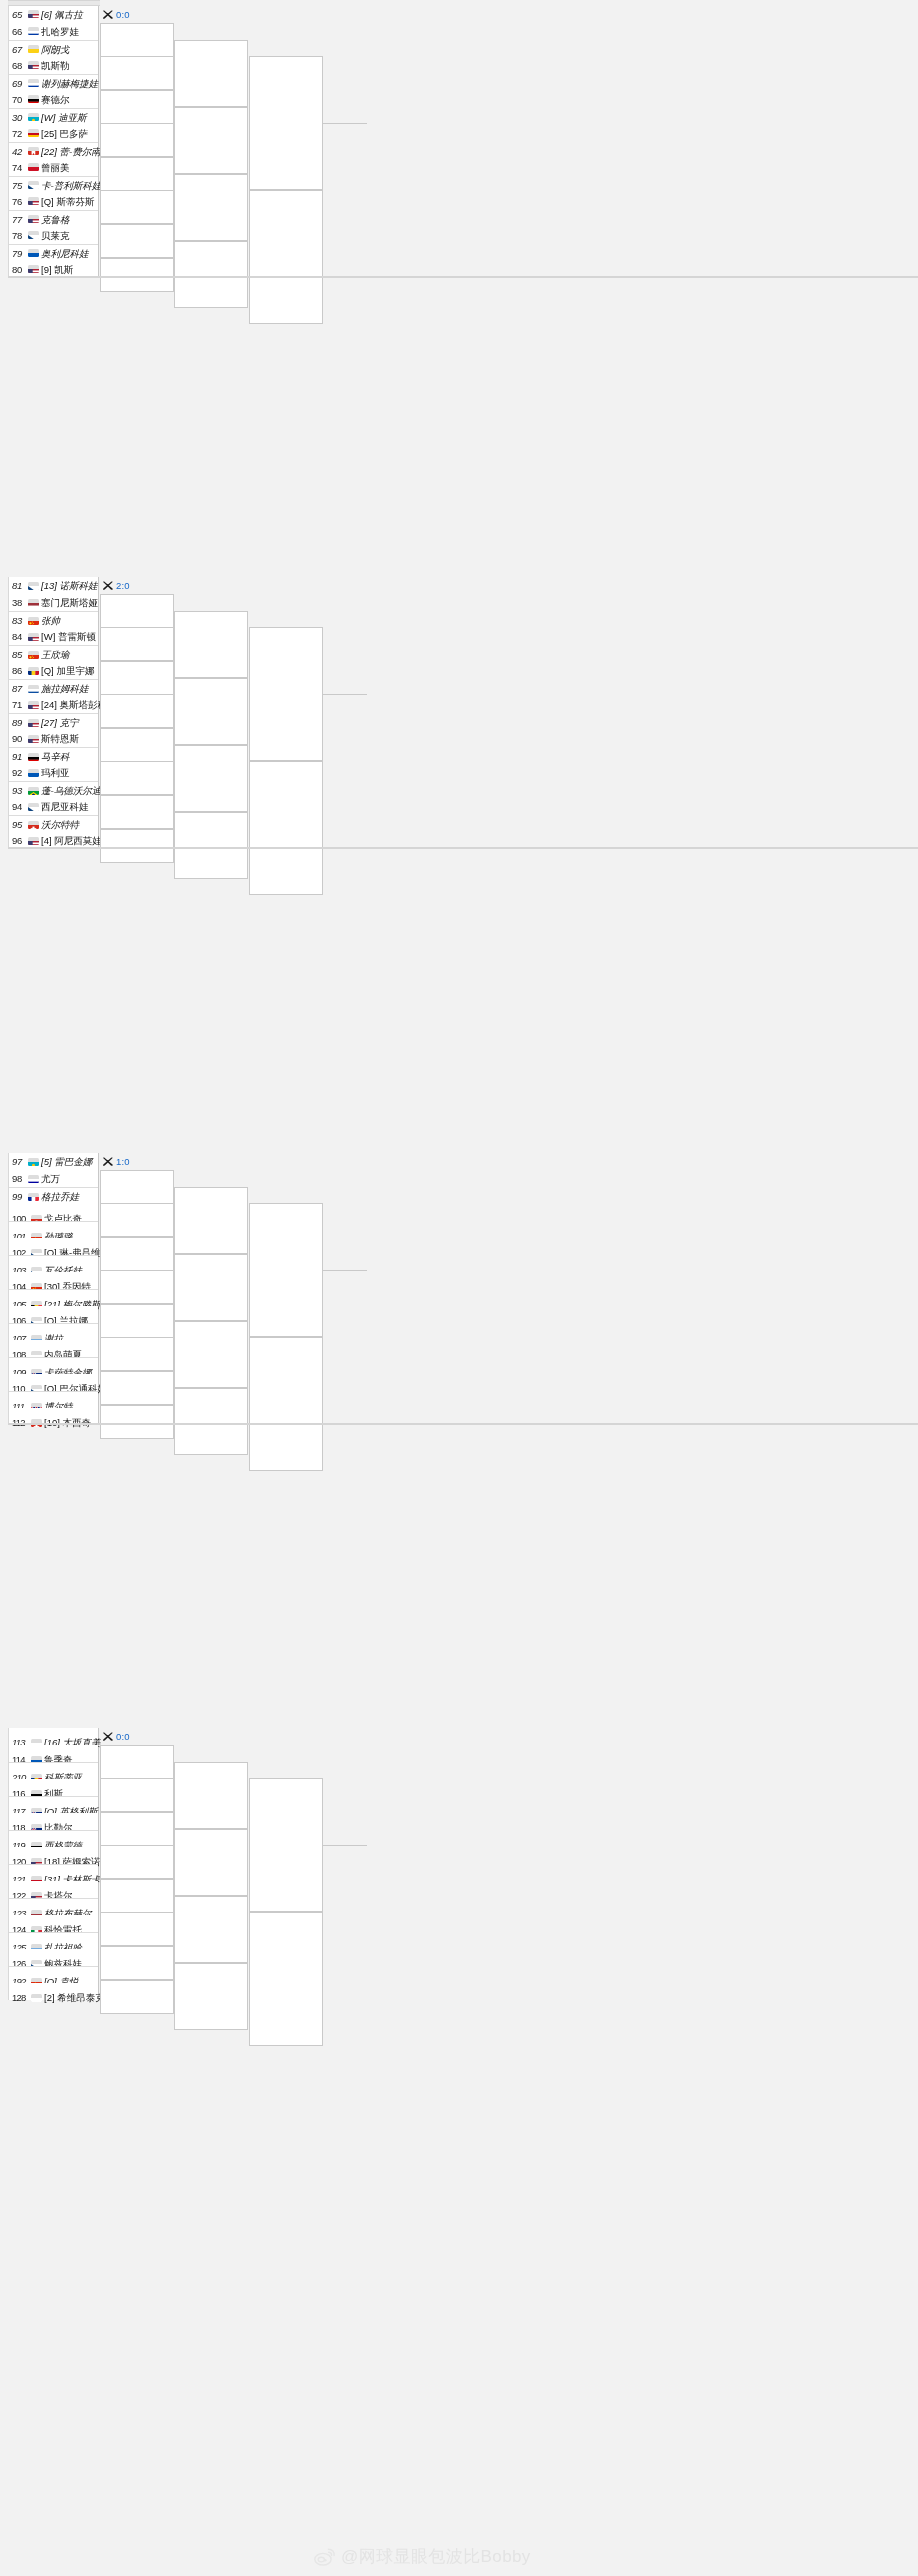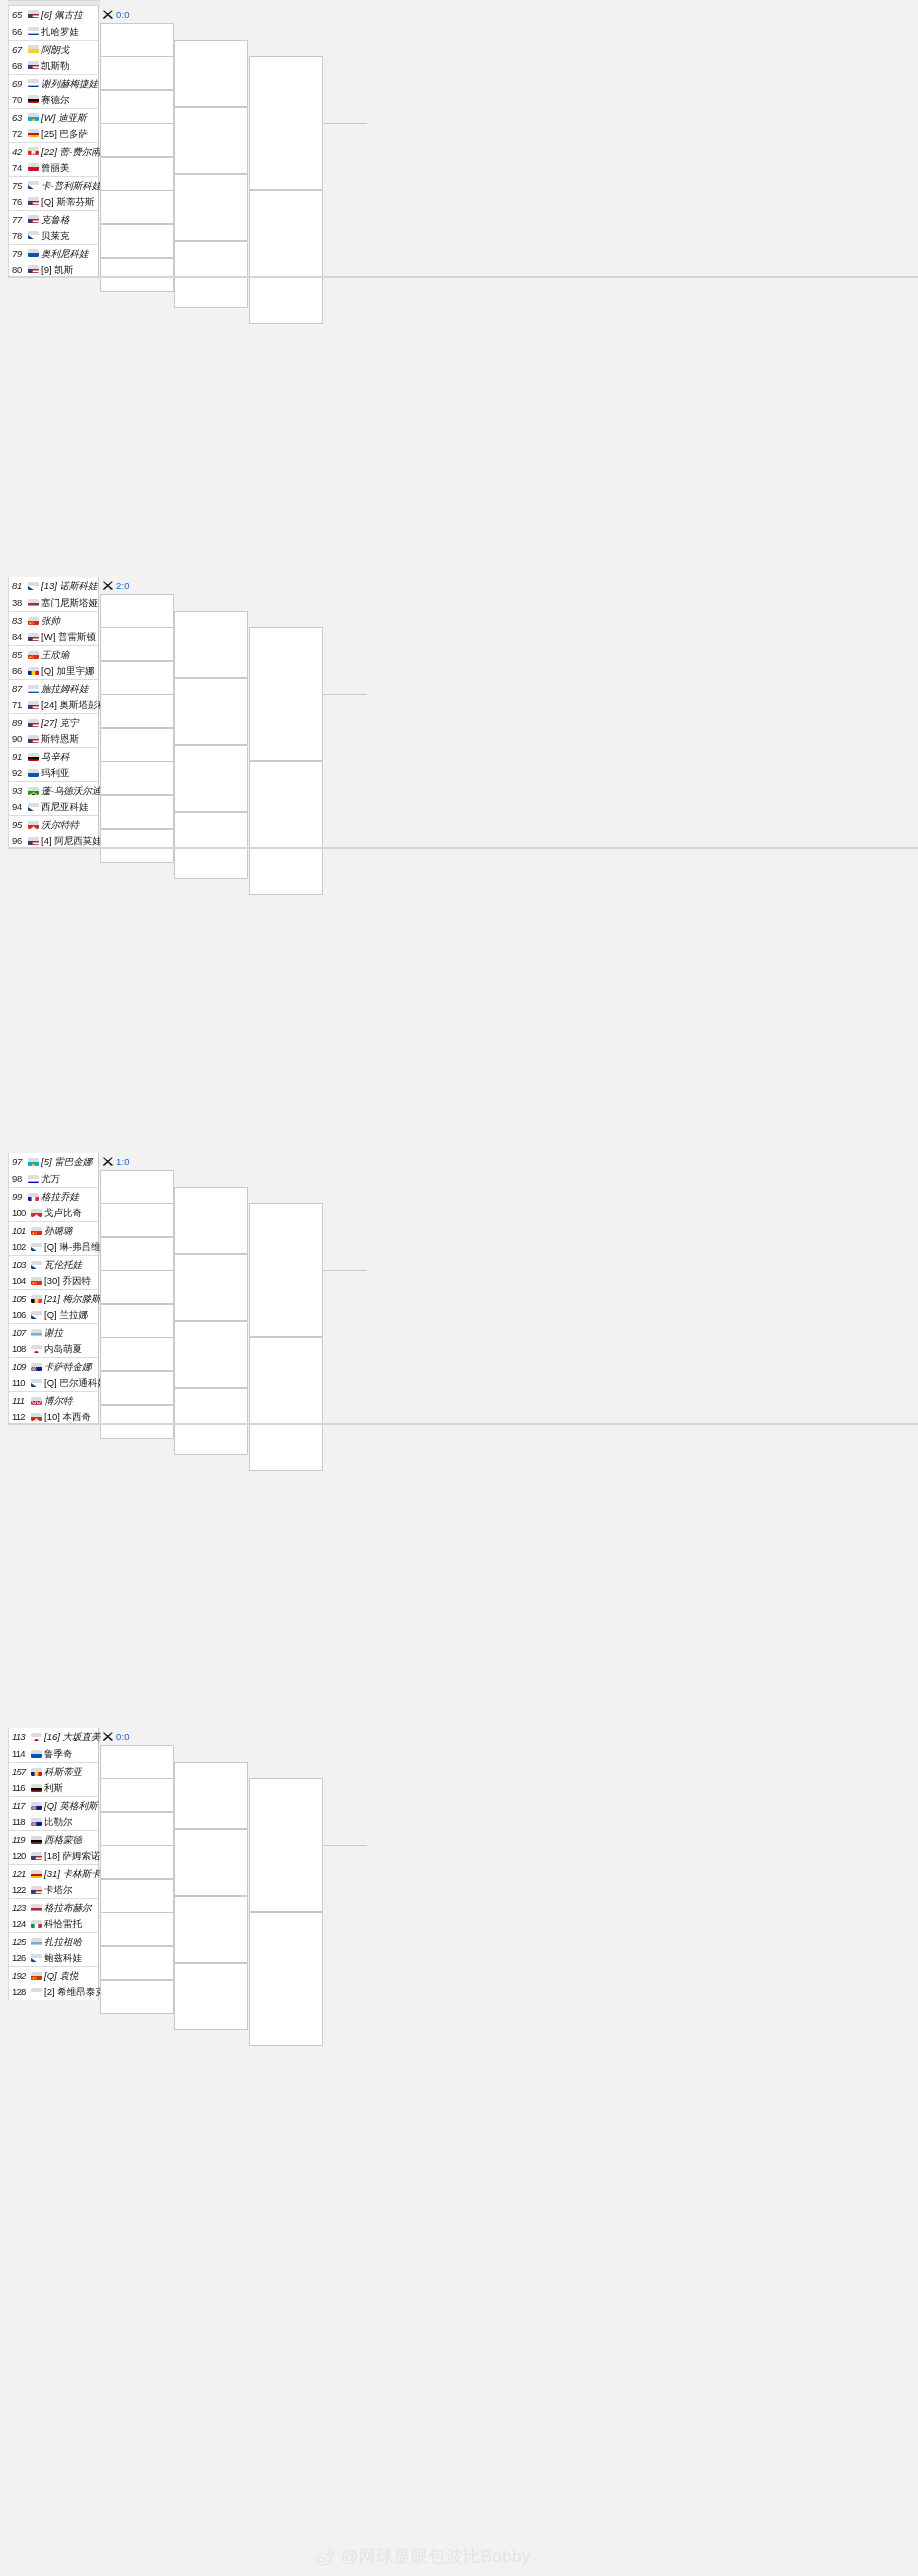--- a/index.html
+++ b/index.html
@@ -48,21 +48,21 @@
   .prow.pairtop { border-top: 0.7px solid #dcdcdc; font-style: italic; }
   .prow.first { border-top: none; }
   .pnum {
     display: inline-block;
     width: 16px;
     text-align: left;
     font-size: 9.5px;
     color: #222;
     letter-spacing: -0.2px;
   }
-  .pnum.wide { width: 19px; letter-spacing: -0.7px; }
+  .pnum.wide { width: 19px; letter-spacing: -0.7px; margin-top: 6px; }
   .flag {
     display: inline-block;
     width: 11px;
     height: 8px;
     vertical-align: -0.7px;
     margin-right: 2.2px;
     border-radius: 1.5px;
     overflow: hidden;
     position: relative;
     background: #ddd;
@@ -190,21 +190,21 @@
           <div class="prow pairtop"><span class="pnum">69</span><span class="flag"><svg viewBox="0 0 15 11" width="11" height="8" preserveAspectRatio="none">
                 <rect x="0" y="0.00" width="15" height="3.87" fill="#fff"></rect>
                 <rect x="0" y="3.67" width="15" height="3.87" fill="#0039a6"></rect>
                 <rect x="0" y="7.33" width="15" height="3.87" fill="#d52b1e"></rect>
               </svg></span><span class="pname">谢列赫梅捷娃</span></div>
           <div class="prow"><span class="pnum">70</span><span class="flag"><svg viewBox="0 0 15 11" width="11" height="8" preserveAspectRatio="none">
                 <rect x="0" y="0.00" width="15" height="3.87" fill="#000"></rect>
                 <rect x="0" y="3.67" width="15" height="3.87" fill="#dd0000"></rect>
                 <rect x="0" y="7.33" width="15" height="3.87" fill="#ffce00"></rect>
               </svg></span><span class="pname">赛德尔</span></div>
-          <div class="prow pairtop"><span class="pnum">63</span><span class="flag"><svg viewBox="0 0 15 11" width="11" height="8" preserveAspectRatio="none">
+          <div class="prow pairtop"><span class="pnum">30</span><span class="flag"><svg viewBox="0 0 15 11" width="11" height="8" preserveAspectRatio="none">
                 <rect width="15" height="11" fill="#00afca"></rect>
                 <circle cx="7.5" cy="4.62" r="2.1" fill="#fec50c"></circle>
               </svg></span><span class="pname"><span class="seed">[W]</span> 迪亚斯</span></div>
           <div class="prow"><span class="pnum">72</span><span class="flag"><svg viewBox="0 0 15 11" width="11" height="8" preserveAspectRatio="none">
                 <rect x="0" y="0.00" width="15" height="2.95" fill="#c60b1e"></rect>
                 <rect x="0" y="2.75" width="15" height="2.95" fill="#ffc400"></rect>
                 <rect x="0" y="5.50" width="15" height="2.95" fill="#ffc400"></rect>
                 <rect x="0" y="8.25" width="15" height="2.95" fill="#c60b1e"></rect>
               </svg></span><span class="pname"><span class="seed">[25]</span> 巴多萨</span></div>
           <div class="prow pairtop"><span class="pnum">42</span><span class="flag"><svg viewBox="0 0 15 11" width="11" height="8" preserveAspectRatio="none">
@@ -619,21 +619,21 @@
       <div class="block" style="top: 1728px;">
         <div class="players">
           <div class="prow pairtop first"><span class="pnum wide">113</span><span class="flag"><svg viewBox="0 0 15 11" width="11" height="8" preserveAspectRatio="none">
                 <rect width="15" height="11" fill="#fff"></rect>
                 <circle cx="7.5" cy="5.5" r="2.9" fill="#bc002d"></circle>
               </svg></span><span class="pname"><span class="seed">[16]</span> 大坂直美</span></div>
           <div class="prow"><span class="pnum wide">114</span><span class="flag"><svg viewBox="0 0 15 11" width="11" height="8" preserveAspectRatio="none">
                 <rect x="0" y="0.00" width="15" height="5.70" fill="#0057b7"></rect>
                 <rect x="0" y="5.50" width="15" height="5.70" fill="#ffd700"></rect>
               </svg></span><span class="pname">鲁季奇</span></div>
-          <div class="prow pairtop"><span class="pnum wide">157</span><span class="flag"><svg viewBox="0 0 15 11" width="11" height="8" preserveAspectRatio="none">
+          <div class="prow pairtop"><span class="pnum wide">210</span><span class="flag"><svg viewBox="0 0 15 11" width="11" height="8" preserveAspectRatio="none">
                 <rect x="0.00" y="0" width="5.20" height="11" fill="#002b7f"></rect>
                 <rect x="5.00" y="0" width="5.20" height="11" fill="#fcd116"></rect>
                 <rect x="10.00" y="0" width="5.20" height="11" fill="#ce1126"></rect>
               </svg></span><span class="pname">科斯蒂亚</span></div>
           <div class="prow"><span class="pnum wide">116</span><span class="flag"><svg viewBox="0 0 15 11" width="11" height="8" preserveAspectRatio="none">
                 <rect x="0" y="0.00" width="15" height="3.87" fill="#000"></rect>
                 <rect x="0" y="3.67" width="15" height="3.87" fill="#dd0000"></rect>
                 <rect x="0" y="7.33" width="15" height="3.87" fill="#ffce00"></rect>
               </svg></span><span class="pname">利斯</span></div>
           <div class="prow pairtop"><span class="pnum wide">117</span><span class="flag"><svg viewBox="0 0 15 11" width="11" height="8" preserveAspectRatio="none">

